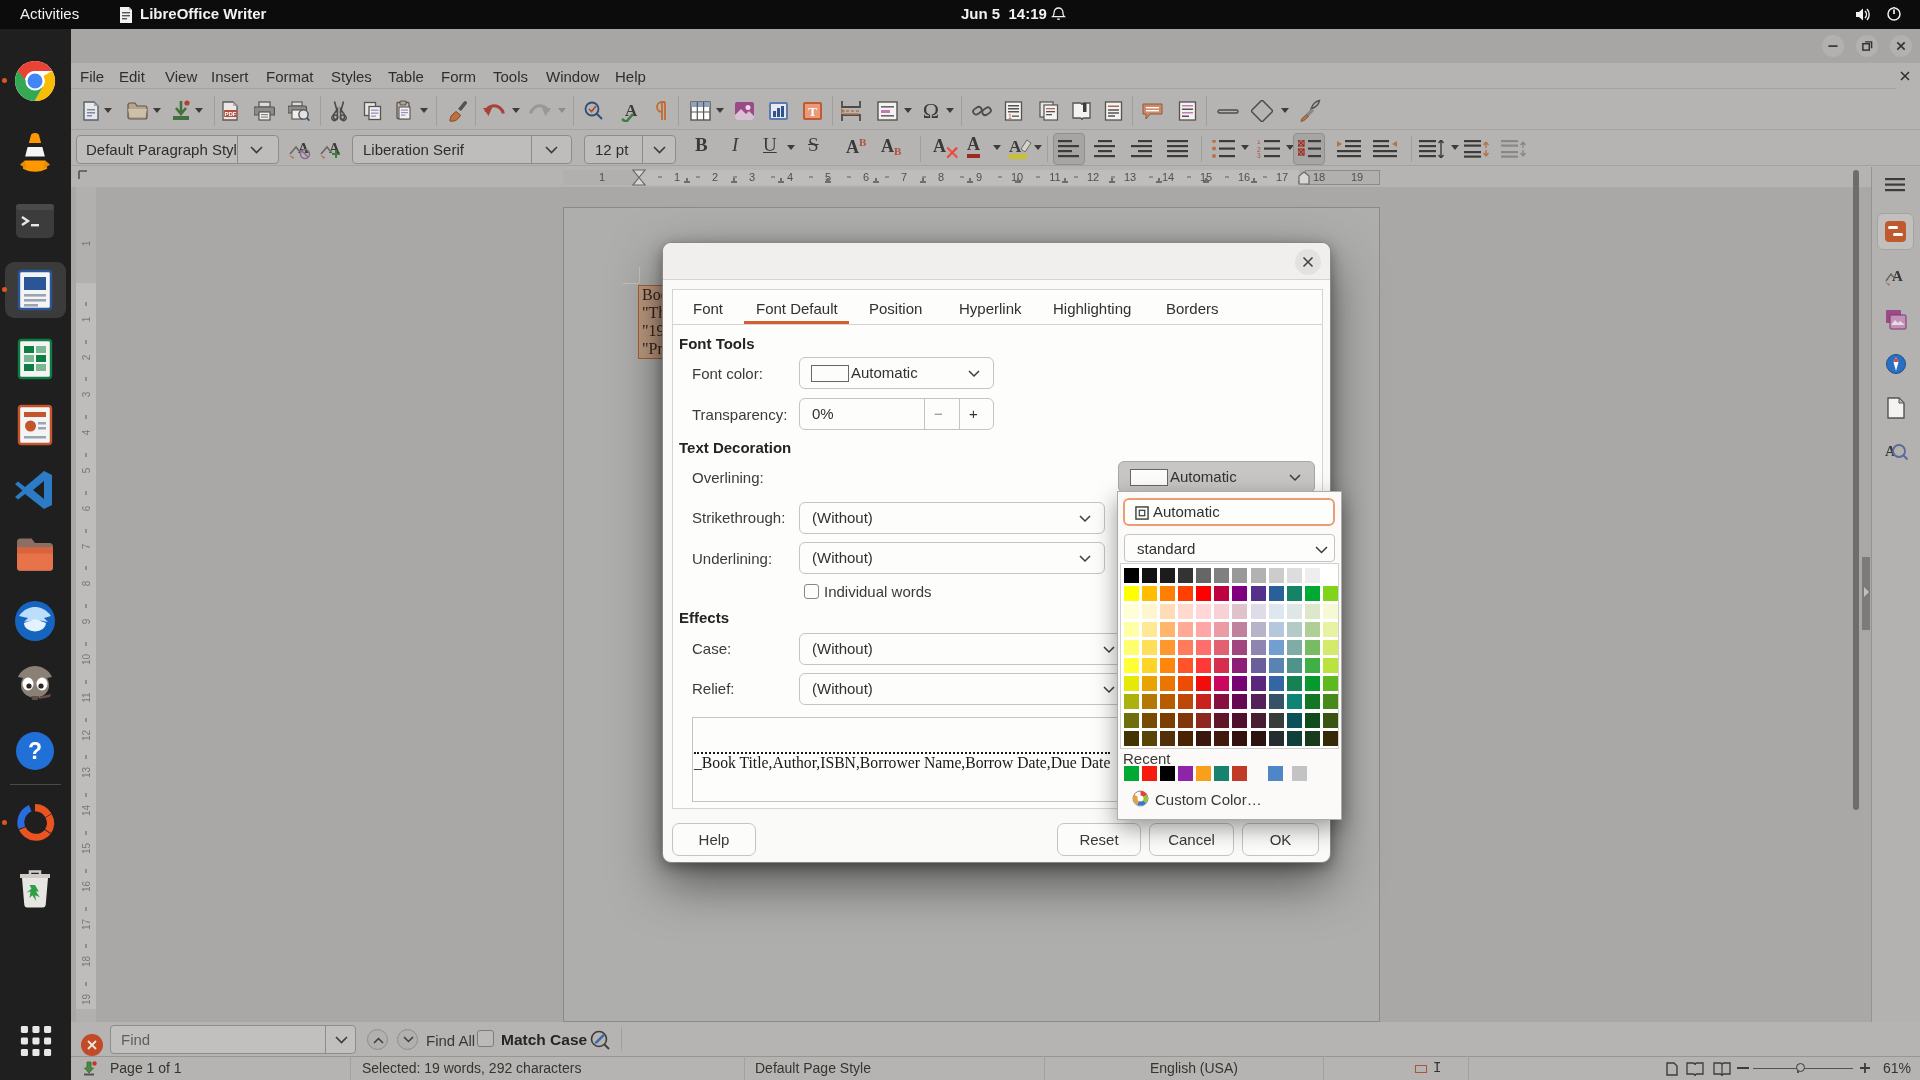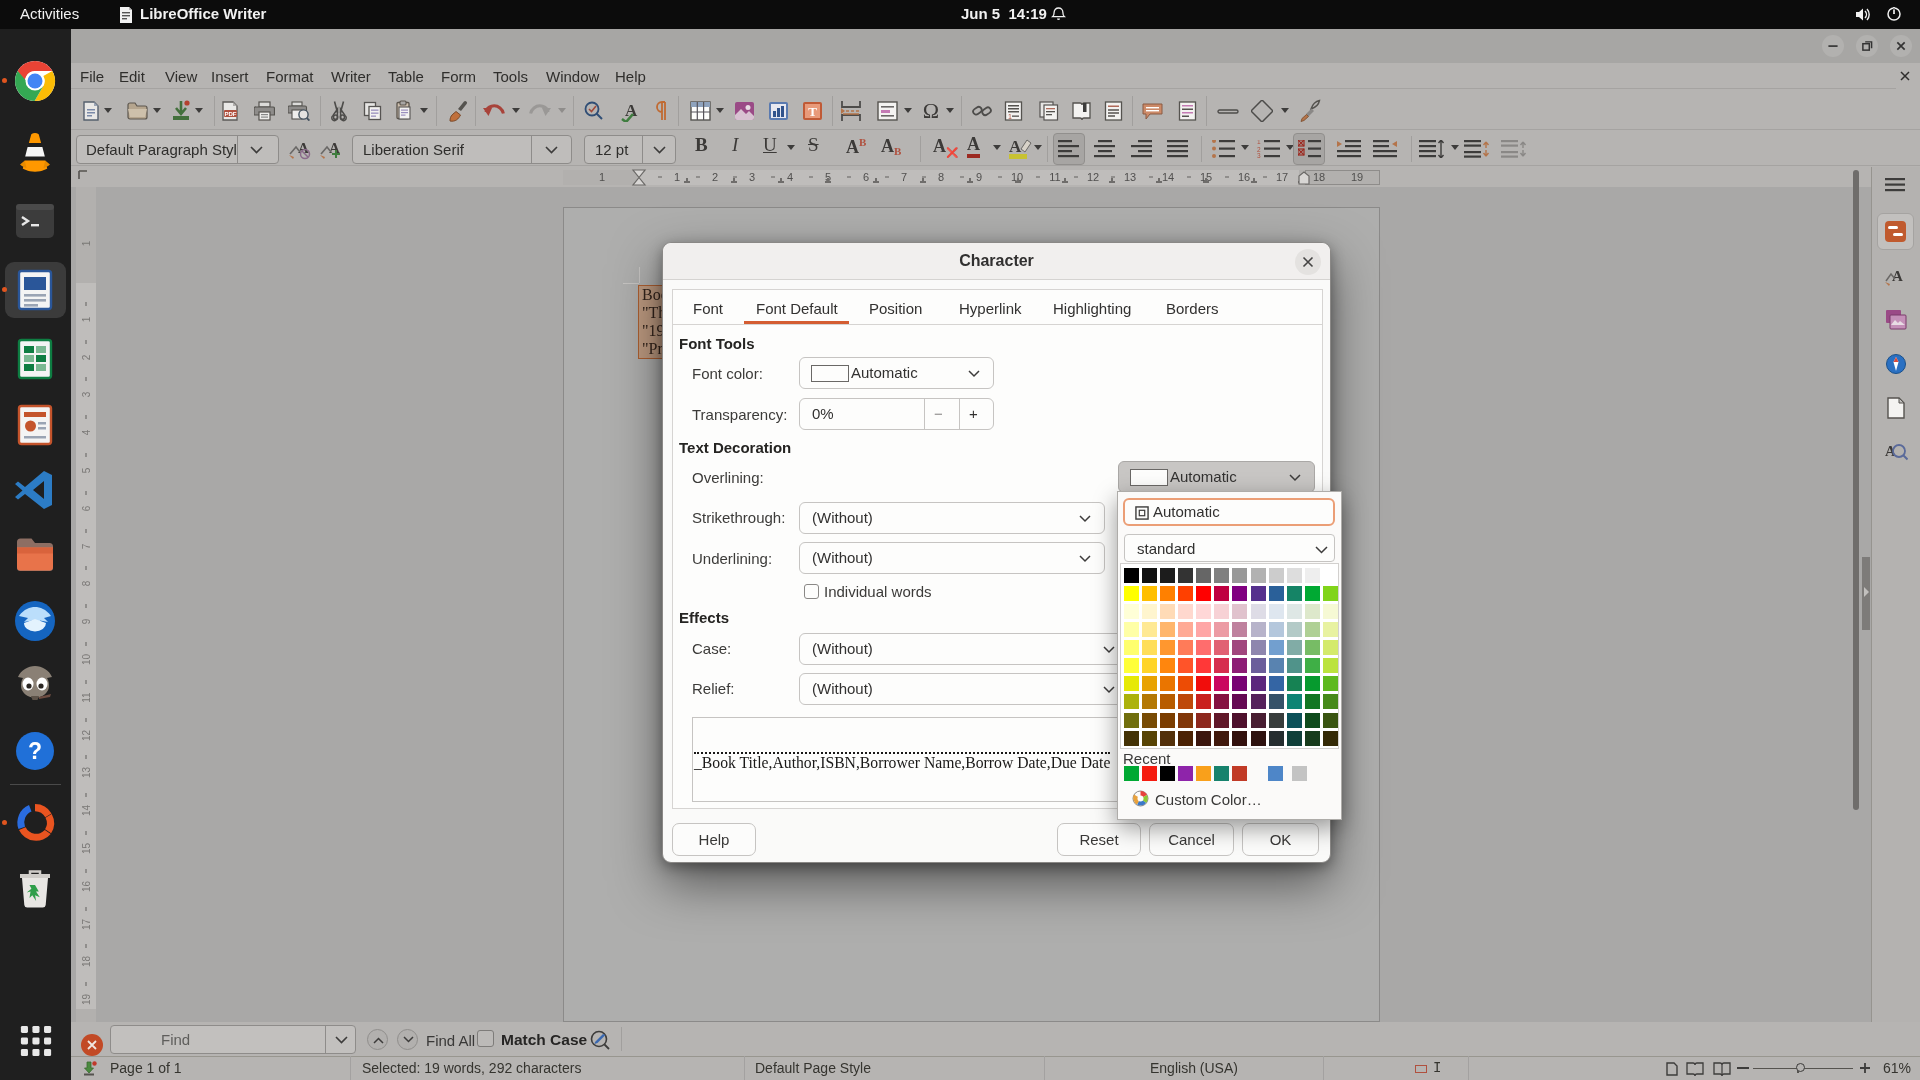--- a/index.html
+++ b/index.html
@@ -191,21 +191,21 @@
         <path d="M8 8 l8 8 M16 8 l-8 8" stroke="#333" stroke-width="1.8"></path>
       </svg></div>
 </div>
 <div id="menubar">
     <div class="abs" style="left:0;top:25px;width:1825px;height:1px;background:#a5a3a1;"></div>
   <div class="mi" style="left:9px;">File</div>
   <div class="mi" style="left:48px;">Edit</div>
   <div class="mi" style="left:94px;">View</div>
   <div class="mi" style="left:140px;">Insert</div>
   <div class="mi" style="left:195px;">Format</div>
-  <div class="mi" style="left:260px;">Writer</div>
+  <div class="mi" style="left:260px;">Styles</div>
   <div class="mi" style="left:317px;">Table</div>
   <div class="mi" style="left:370px;">Form</div>
   <div class="mi" style="left:422px;">Tools</div>
   <div class="mi" style="left:475px;">Window</div>
   <div class="mi" style="left:544px;">Help</div>
   <svg class="abs" style="left:1829px;top:8px;" width="10" height="10" viewBox="0 0 10 10">
       <path d="M1 1 l8 8 M9 1 l-8 8" stroke="#2e2d2c" stroke-width="1.5"></path>
     </svg>
 </div>
 <div id="toolbar1"><div class="abs" style="left:0;top:38px;width:1849px;height:1px;background:#a5a3a1;"></div>
@@ -784,21 +784,21 @@
       <circle cx="15" cy="12" r="6" fill="none" stroke="#5a6a9a" stroke-width="1.8"></circle>
       <path d="M19.5 16.5l4 4" stroke="#5a6a9a" stroke-width="2"></path>
     </svg>
 </div>
 <div id="findbar">
 <div class="abs" style="left:10px;top:12px;width:22px;height:22px;border-radius:50%;background:#c24a26;"></div>
 <svg class="abs" style="left:16px;top:18px" width="10" height="10" viewBox="0 0 10 10">
       <path d="M1 1l8 8M9 1l-8 8" stroke="#f0e6e0" stroke-width="1.8"></path>
     </svg>
 <div class="abs" style="left:39px;top:3px;width:246px;height:29px;background:#c2c0be;border:1px solid #8e8c8a;border-radius:4px;">
-  <div style="position:absolute;left:10px;top:5px;font-size:15px;color:#5f5e5c;margin-left:40px;">Find</div>
+  <div style="position:absolute;left:10px;top:5px;font-size:15px;color:#5f5e5c;">Find</div>
   <div style="position:absolute;left:214px;top:0;width:1px;height:27px;background:#8e8c8a"></div>
   <svg style="position:absolute;left:224px;top:10px" width="13" height="8" viewBox="0 0 13 8">
         <path d="M1 1l5.5 5.5L12 1" fill="none" stroke="#3d3c3b" stroke-width="1.6"></path>
       </svg>
 </div>
 <div class="abs" style="left:296px;top:7px;width:21px;height:21px;border-radius:50%;background:#b2b0ae;border:1px solid #908e8c;"></div>
 <svg class="abs" style="left:302px;top:15px" width="11" height="7" viewBox="0 0 11 7">
       <path d="M1 6l4.5-4.5L10 6" fill="none" stroke="#3d3c3b" stroke-width="1.5"></path>
     </svg>
 <div class="abs" style="left:326px;top:7px;width:21px;height:21px;border-radius:50%;background:#b2b0ae;border:1px solid #908e8c;"></div>
@@ -847,21 +847,20 @@
 <div class="abs" style="left:1682px;top:12px;width:100px;height:1px;background:#55534f;"></div>
 <div class="abs" style="left:1726px;top:8px;width:1.5px;height:9px;background:#55534f;"></div>
 <div class="abs" style="left:1725px;top:7px;width:9px;height:9px;border-radius:50%;background:#b6b4b2;border:1.5px solid #3d3c3b;"></div>
 <div class="abs" style="left:1788px;top:5px;width:12px;height:12px;"><svg width="12" height="12" viewBox="0 0 12 12">
         <path d="M6 1v10M1 6h10" stroke="#3d3c3b" stroke-width="1.8"></path>
       </svg></div>
 <div class="abs" style="left:1812px;top:4px;">61%</div>
 </div>
 <div id="dlg">
 <div id="dlghead">
-      <div class="t">Character</div>
 <div id="dlgclose"><svg width="12" height="12" viewBox="0 0 12 12" style="margin-top:7px">
           <path d="M1.5 1.5l9 9M10.5 1.5l-9 9" stroke="#454443" stroke-width="1.6"></path>
         </svg></div>
 </div>
 <div id="tabbox">
   <div class="tab" style="left:20px;">Font</div>
   <div class="tab" style="left:83px;">Font Default</div>
   <div class="tab" style="left:196px;">Position</div>
   <div class="tab" style="left:286px;">Hyperlink</div>
   <div class="tab" style="left:380px;">Highlighting</div>

